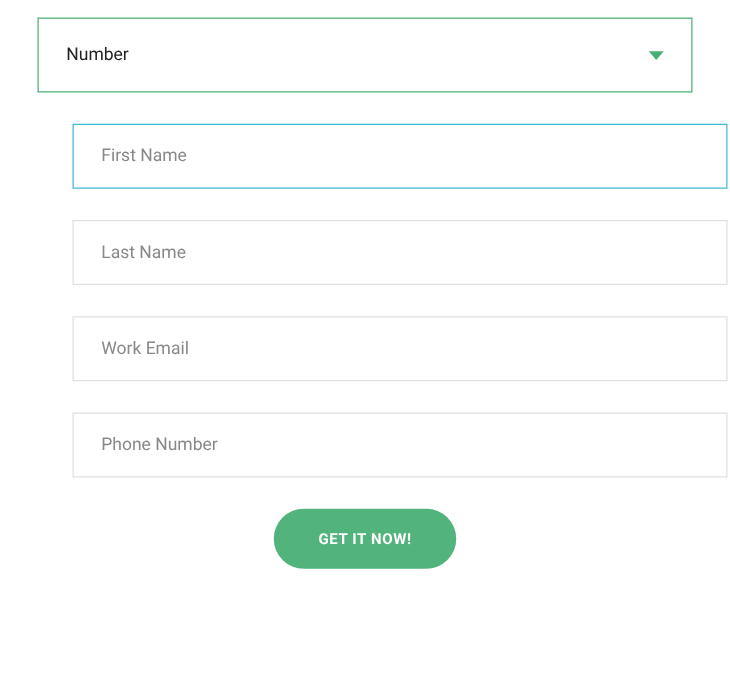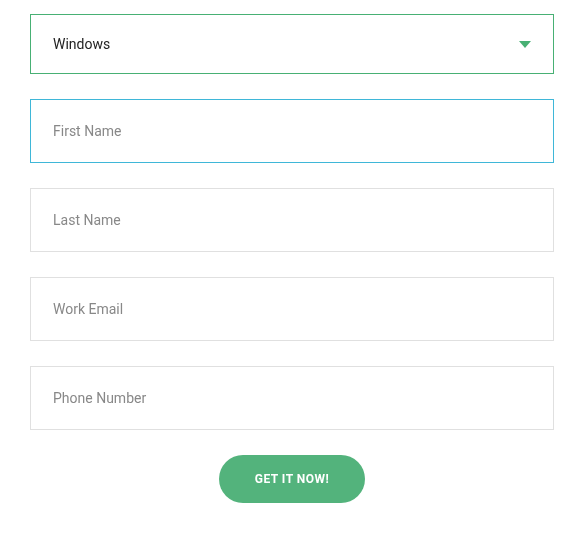--- a/index.html
+++ b/index.html
@@ -36,28 +36,29 @@
     }
     .dropdown-icon {
       width: 0;
       height: 0;
       border-left: 6px solid transparent;
       border-right: 6px solid transparent;
       border-top: 7px solid #48b074;
     }
     .text-input {
       width: 100%;
-      height: 64px;
+      height: 52px;
       border: 1px solid #e0e0e0;
       background: #ffffff;
       padding: 0 22px;
       font-size: 14px;
       color: #333;
       outline: none;
       font-family: inherit;
+      margin-left: 28px;
     }
     .text-input::placeholder {
       color: #888;
     }
     .text-input.focused {
       border: 1.5px solid #3fb7d8;
     }
     .button-wrap {
       display: flex;
       justify-content: center;
@@ -74,21 +75,21 @@
       letter-spacing: 0.5px;
       cursor: pointer;
       font-family: inherit;
     }
   </style>
 </head>
 <body>
 
 <div class="form-field">
   <div class="select-field">
-    <span class="label">Windows</span>
+    <span class="label">Number</span>
     <span class="dropdown-icon"></span>
   </div>
 </div>
 
 <div class="form-field">
   <input type="text" class="text-input focused" placeholder="First Name" style="">
 </div>
 
 <div class="form-field">
   <input type="text" class="text-input" placeholder="Last Name" style="">

